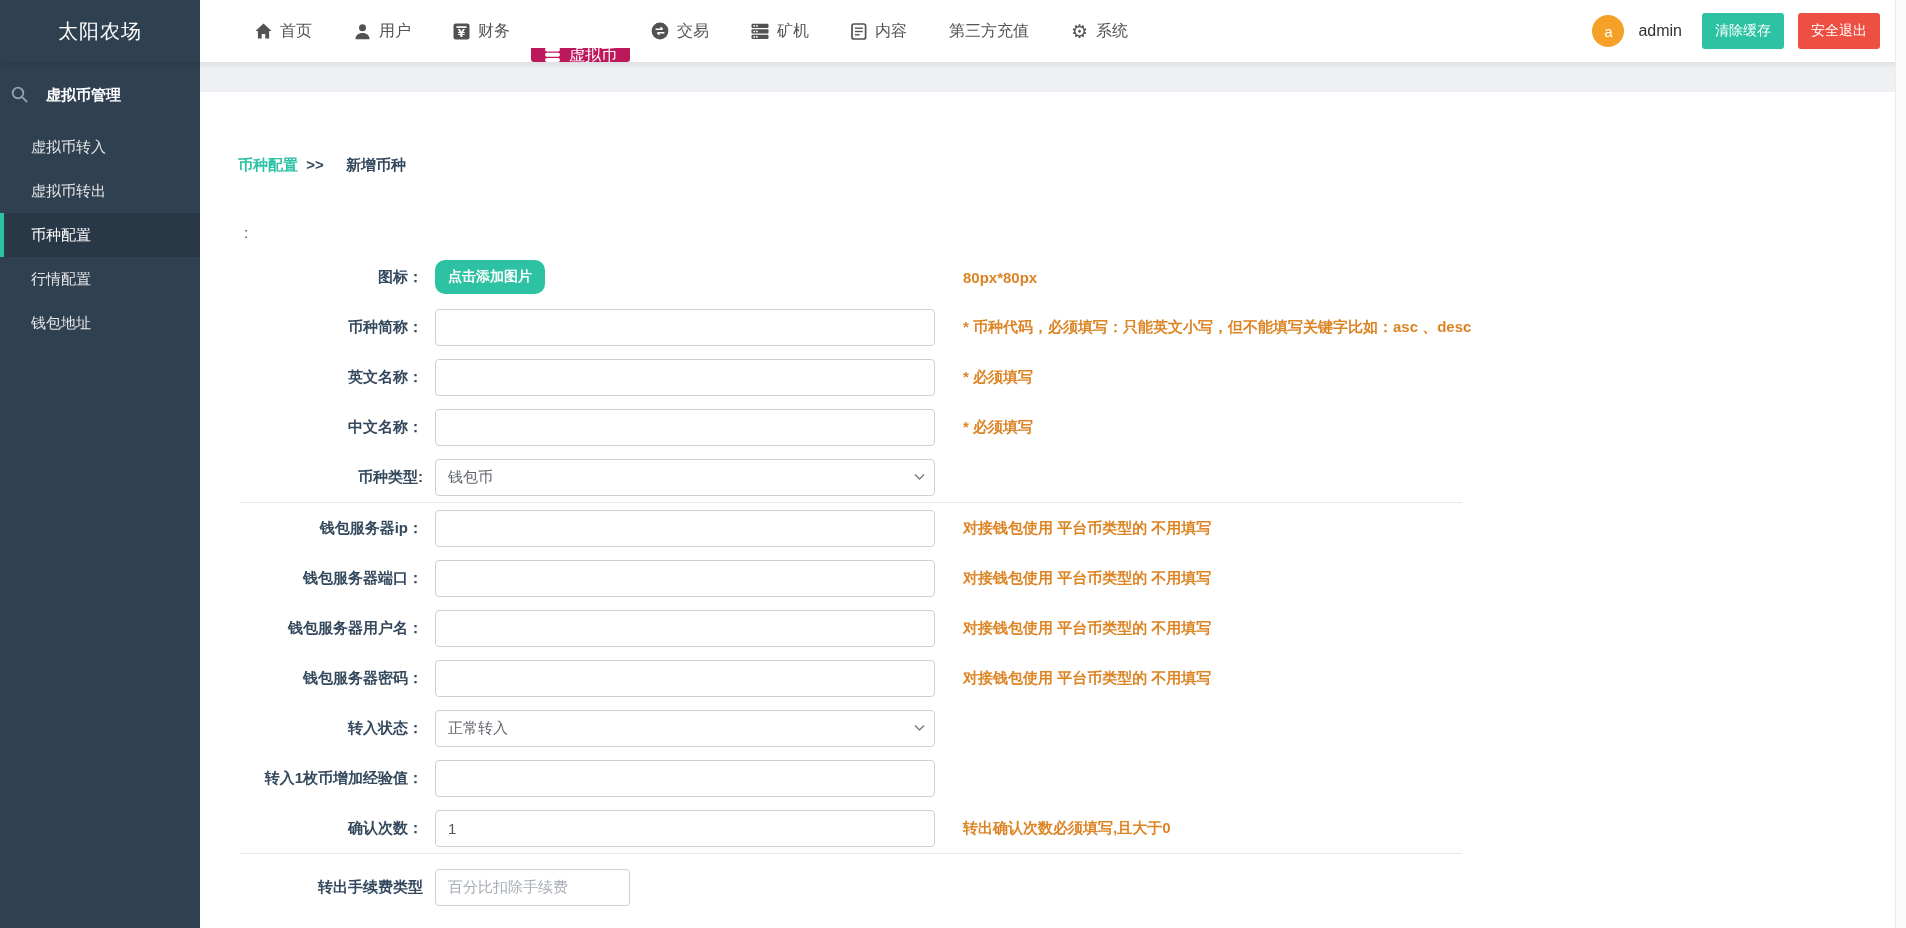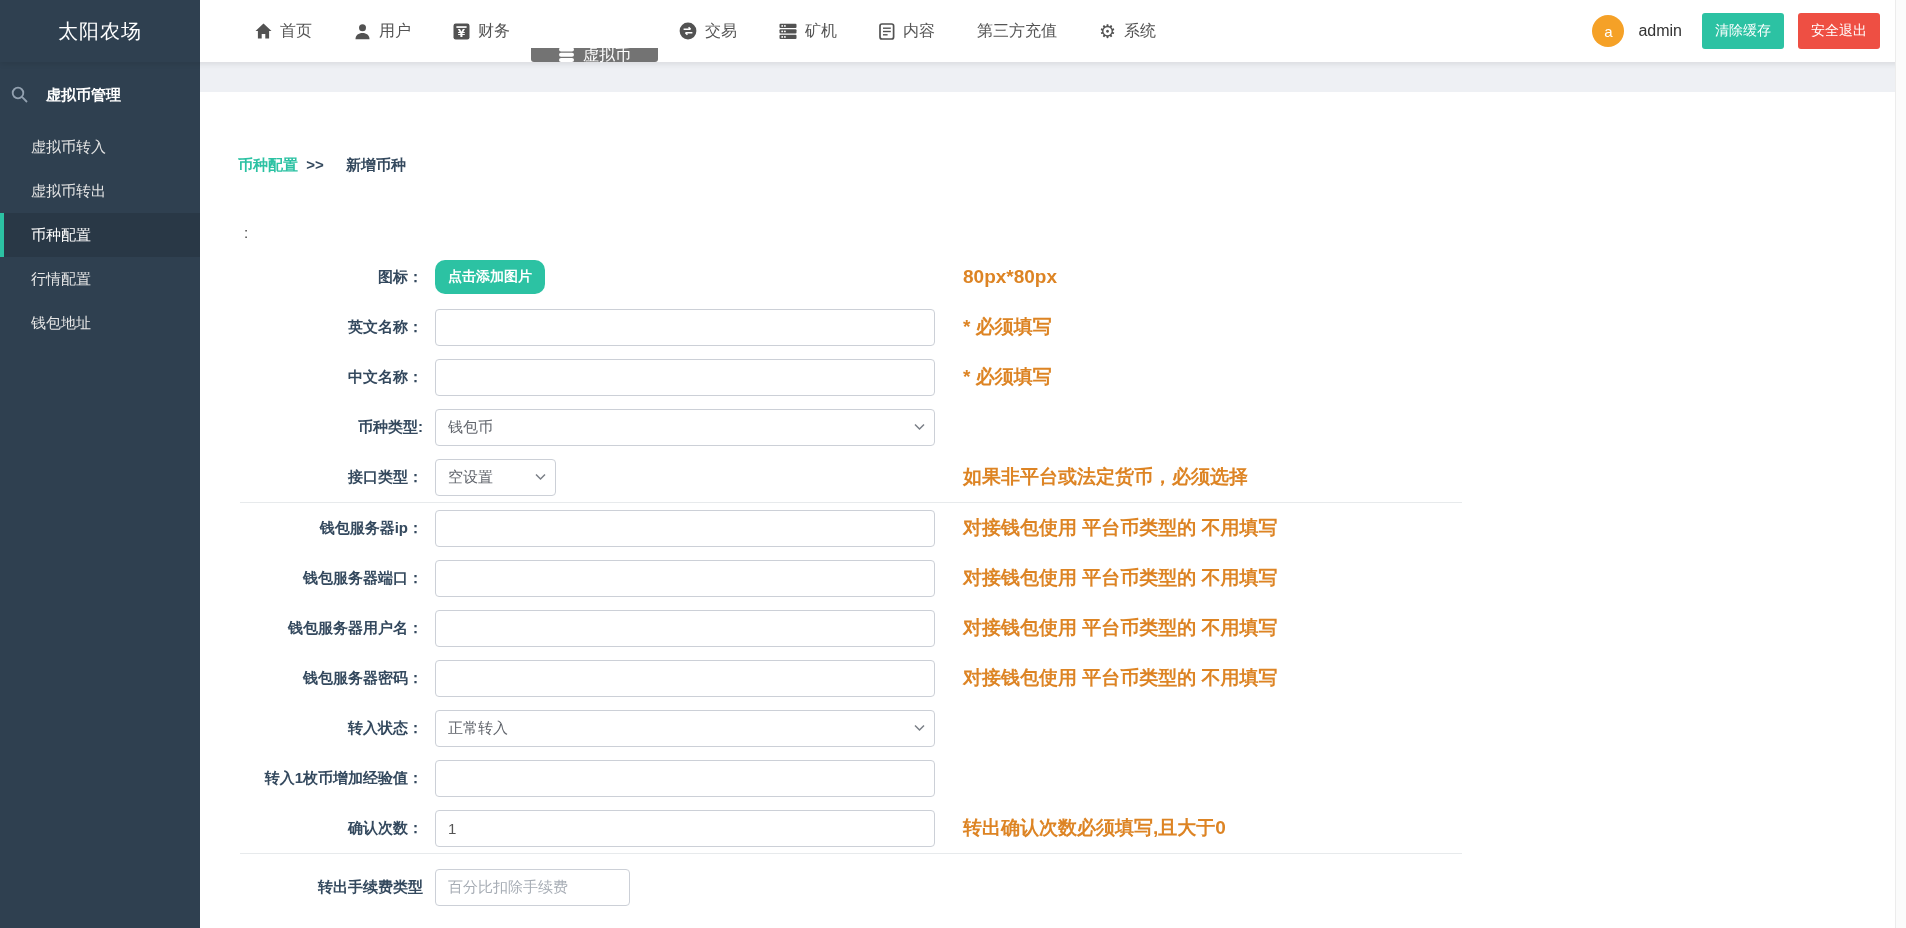--- a/index.html
+++ b/index.html
@@ -8,21 +8,21 @@
     font-family:"Liberation Sans","DejaVu Sans",sans-serif;background:#fff;
   }
   
   .topbar{position:absolute;top:0;left:0;width:1906px;height:62px;background:#fff;
     box-shadow:0 2px 6px rgba(0,0,0,.09);z-index:6;}
   .logo{position:absolute;left:0;top:0;width:200px;height:62px;background:#2f4050;
     color:#fff;font-size:20px;display:flex;align-items:center;justify-content:center;letter-spacing:1px;}
   .nav{position:absolute;left:200px;top:0;height:62px;display:flex;align-items:stretch;padding-left:34px;}
   .nav-item{display:flex;align-items:center;gap:8px;padding:0 21px;color:#545454;font-size:16px;cursor:pointer;}
   .nav-item .ic{display:flex;align-items:center;}
-  .nav-item.active{background:#737373;color:#fff;border-radius:0 0 3px 3px;padding:0 27px;margin-top:48px;}
+  .nav-item.active{background:#be185d;color:#fff;border-radius:0 0 3px 3px;padding:0 13px;margin-top:48px;}
   .gear-glyph{font-size:19px;line-height:1;color:#525252;}
   .top-right{position:absolute;right:26px;top:0;height:62px;display:flex;align-items:center;gap:14px;}
   .avatar{width:32px;height:32px;border-radius:50%;background:#f5a127;color:#fff;
     display:flex;align-items:center;justify-content:center;font-size:15px;}
   .admin-name{font-size:16px;color:#333;margin-right:6px;}
   .btn{border:none;color:#fff;font-size:14px;padding:9px 13px;border-radius:3px;cursor:pointer;
     font-family:inherit;}
   .btn-green{background:#2cc2a3;}
   .btn-red{background:#ee4f43;}
   
@@ -36,21 +36,21 @@
   .content{position:absolute;left:200px;top:92px;width:1696px;height:836px;background:#fff;overflow:hidden;}
   .breadcrumb{position:absolute;left:38px;top:64px;font-size:15px;font-weight:bold;color:#34495e;white-space:nowrap;}
   .crumb-link{color:#2cc2a3;cursor:pointer;}
   .crumb-sep{margin:0 4px;}
   .crumb-current{margin-left:14px;}
   .stray-colon{position:absolute;left:44px;top:132px;font-size:15px;color:#444;}
   .rows{position:absolute;left:38px;top:160px;right:10px;}
   .frow{height:50px;display:flex;align-items:center;}
   .flabel{flex:0 0 185px;width:185px;text-align:right;font-size:15px;font-weight:bold;color:#34495e;white-space:nowrap;}
   .ctrl{margin-left:12px;flex:0 0 500px;width:500px;display:flex;align-items:center;}
-  .hint{margin-left:28px;font-size:19px;font-weight:bold;color:#dd8424;white-space:nowrap;}
+  .hint{margin-left:28px;font-size:15px;font-weight:bold;color:#dd8424;white-space:nowrap;}
   .tinput{width:500px;height:37px;border:1px solid #ccd0d7;border-radius:4px;padding:0 12px;
     font-size:15px;color:#555;box-sizing:border-box;background:#fff;font-family:inherit;}
   .sel{height:37px;border:1px solid #ccd0d7;border-radius:4px;padding:0 24px 0 12px;display:flex;
     align-items:center;font-size:15px;color:#61656c;position:relative;box-sizing:border-box;background:#fff;cursor:pointer;}
   .sel.w500{width:500px;}
   .sel.w121{width:121px;padding-right:22px;}
   .sel.w195{width:195px;color:#a7adb5;}
   .chev{position:absolute;right:9px;top:50%;transform:translateY(-50%);display:flex;}
   .btn-addimg{background:#2cc2a3;color:#fff;font-weight:bold;font-size:14px;padding:8px 13px;
     border-radius:10px;border:none;cursor:pointer;font-family:inherit;}
@@ -193,20 +193,27 @@
   <div class="rows">
 
     <div class="frow">
       <span class="flabel">图标：</span>
       <span class="ctrl">
           <button class="btn-addimg">点击添加图片</button>
         </span>
       <span class="hint">80px*80px</span>
     </div>
 
+    <div class="frow">
+      <span class="flabel">币种简称：</span>
+      <span class="ctrl">
+          <input class="tinput" value="" style="">
+        </span>
+      <span class="hint">* 币种代码，必须填写：只能英文小写，但不能填写关键字比如：asc 、desc</span>
+    </div>
 
     <div class="frow">
       <span class="flabel">英文名称：</span>
       <span class="ctrl">
           <input class="tinput" value="" style="">
         </span>
       <span class="hint">* 必须填写</span>
     </div>
 
     <div class="frow">
@@ -224,34 +231,20 @@
           <span>钱包币</span>
           <span class="chev">
               <svg width="11" height="7">
                 <path d="M1 1 L5.5 5.5 L10 1" stroke="#7a7f87" stroke-width="1.5" fill="none"></path>
               </svg>
             </span>
         </span>
       </span>
     </div>
 
-    <div class="frow">
-      <span class="flabel">接口类型：</span>
-      <span class="ctrl">
-        <span class="sel w121">
-          <span>空设置</span>
-          <span class="chev">
-              <svg width="11" height="7">
-                <path d="M1 1 L5.5 5.5 L10 1" stroke="#7a7f87" stroke-width="1.5" fill="none"></path>
-              </svg>
-            </span>
-        </span>
-      </span>
-      <span class="hint">如果非平台或法定货币，必须选择</span>
-    </div>
 
     <div class="divider"></div>
 
     <div class="frow">
       <span class="flabel">钱包服务器ip：</span>
       <span class="ctrl">
           <input class="tinput" value="" style="">
         </span>
       <span class="hint">对接钱包使用 平台币类型的 不用填写</span>
     </div>

